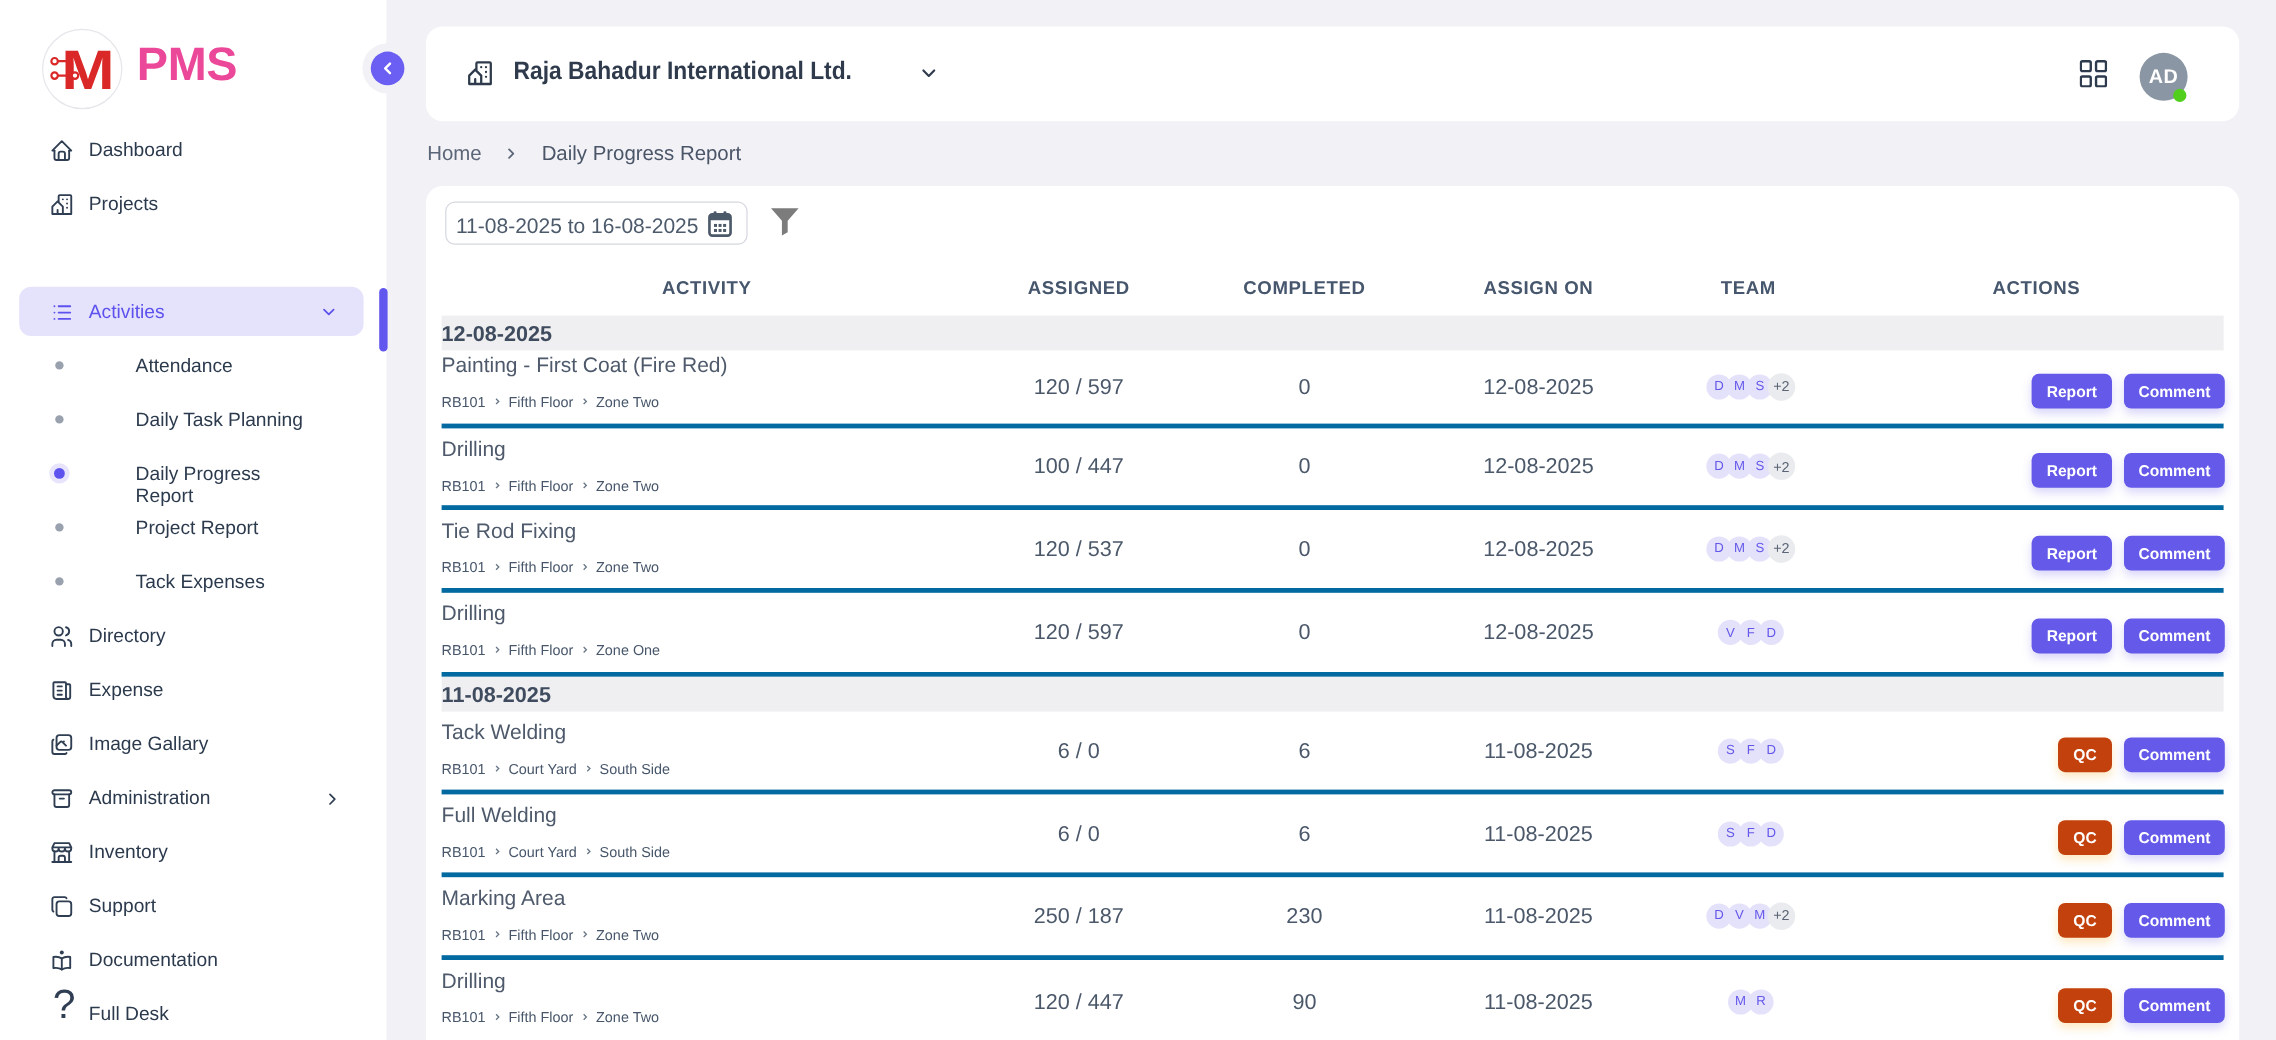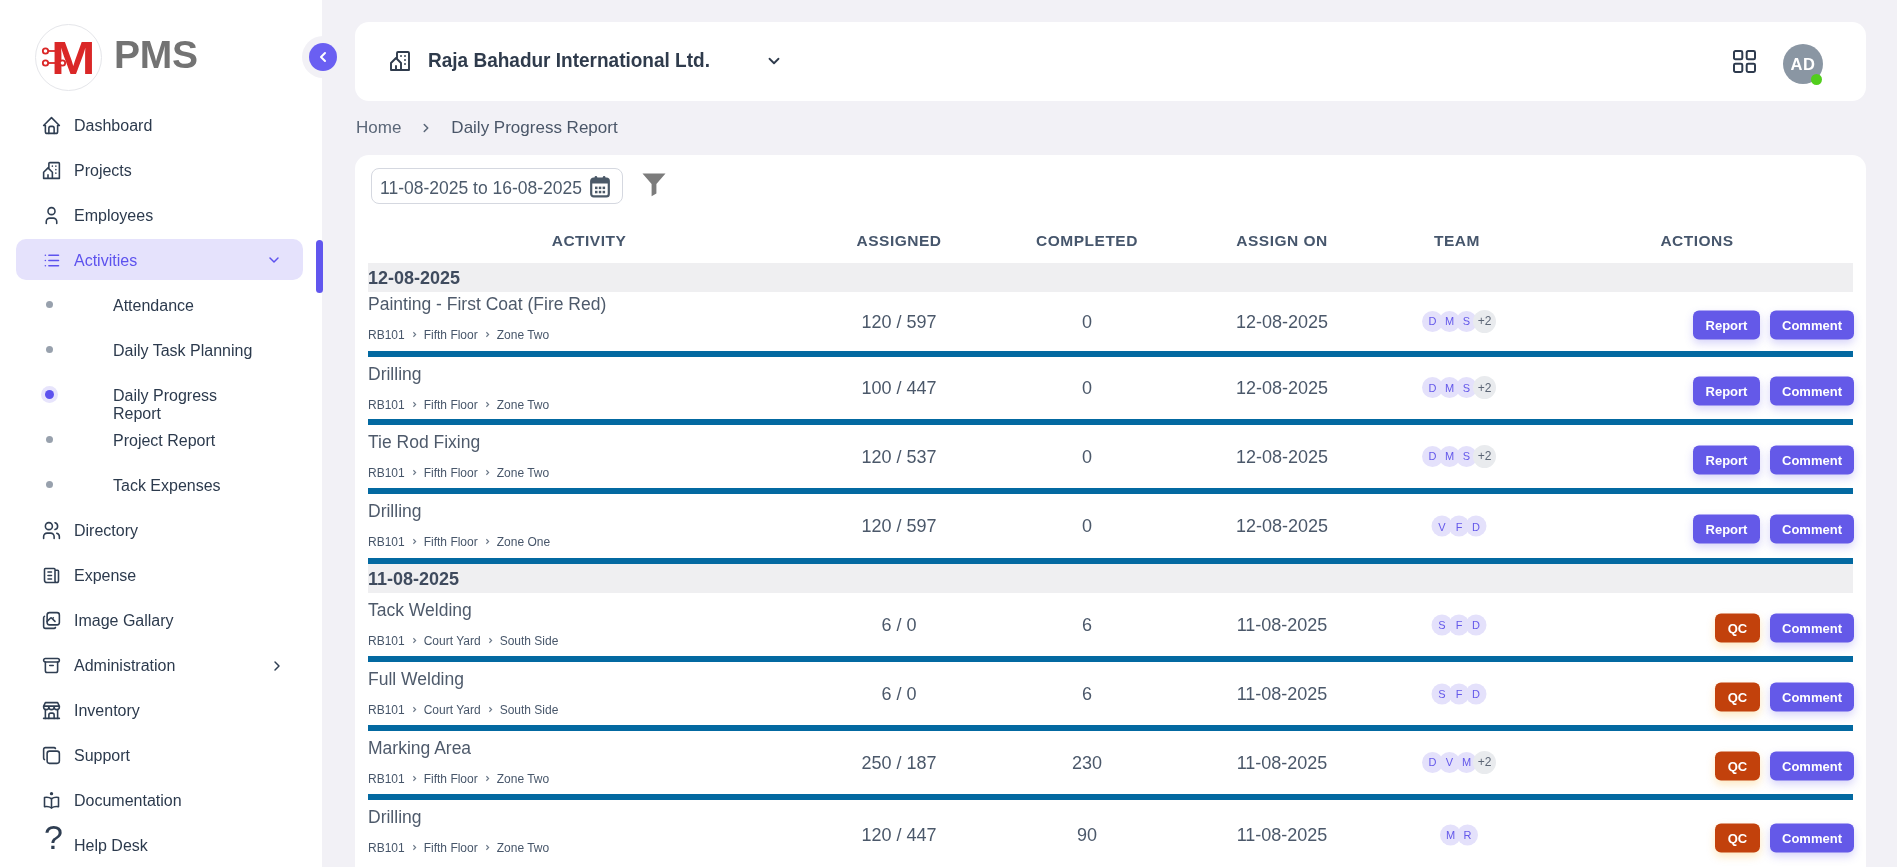--- a/index.html
+++ b/index.html
@@ -1,41 +1,41 @@
 <!DOCTYPE html>
 <html><head>
 <meta charset="utf-8">
 <style>
 *{margin:0;padding:0;box-sizing:border-box}
 html,body{width:1897px;height:867px;overflow:hidden;background:#f2f1f6;font-family:"Liberation Sans",sans-serif;position:relative}
 
 .sidebar{position:absolute;left:0;top:0;width:322px;height:867px;background:#fff}
 .logoc{position:absolute;left:35px;top:24px;width:67px;height:67px;border-radius:50%;border:1px solid #e5e6ea;background:#fff}
-.pms{position:absolute;left:114px;top:33px;font-size:39px;font-weight:700;color:#737373;letter-spacing:-.3px}
+.pms{position:absolute;left:114px;top:33px;font-size:39px;font-weight:700;color:#ec4899;letter-spacing:-.3px}
 .nav-item{position:absolute;left:0;width:259px;height:45px}
 .nav-item .ic{position:absolute;left:41px;top:13px;width:21px;height:21px;color:#2f3e52}
 .nav-item .lb{position:absolute;left:74px;top:15px;font-size:16px;color:#2c3a4d;font-weight:500}
 .sub-item .dot{position:absolute;left:46px;top:19px;width:7px;height:7px;border-radius:50%;background:#98a1ad}
 .sub-item .lb{left:113px}
 .actpill{position:absolute;left:16px;top:239px;width:287px;height:41px;border-radius:10px;background:#e5e2fc}
 .actbar{position:absolute;left:316px;top:240px;width:7px;height:53px;border-radius:4px;background:#6156ee}
 .collapse-btn{position:absolute;left:309px;top:43px;width:28px;height:28px;border-radius:50%;background:#6a5ff2;box-shadow:0 0 0 7px #f2f1f6}
 
 .topcard{position:absolute;left:355px;top:22px;width:1511px;height:79px;background:#fff;border-radius:14px}
 .breadcrumb{position:absolute;left:356px;top:118px;font-size:17px;color:#5b6778}
 
 .maincard{position:absolute;left:355px;top:155px;width:1511px;height:760px;background:#fff;border-radius:14px}
 .dateinput{position:absolute;left:16px;top:13px;width:252px;height:36px;border:1px solid #d5d8e0;border-radius:8px;background:#fff}
 .dateinput span{position:absolute;left:8px;top:9px;font-size:17.5px;letter-spacing:0;color:#4c5a6b}
 
 .thead{position:absolute;top:77px;left:0;width:1511px;height:20px;font-size:15.5px;font-weight:700;color:#46566c;letter-spacing:.5px}
 .th{position:absolute;top:0;transform:translateX(-50%);white-space:nowrap}
 .grouprow{position:absolute;left:13px;width:1485px;height:29px;background:#efeff1}
 .grouprow span{position:absolute;left:0px;top:5px;font-size:18px;font-weight:700;color:#3f4b5e}
-.row{position:absolute;left:13px;width:1485px;border-bottom:6px solid #0369a1}
+.row{position:absolute;left:13px;width:1485px;border-bottom:4px solid #0369a1}
 .row .title{position:absolute;left:0px;top:7px;font-size:17.5px;color:#4e5a6b}
 .row .bc{position:absolute;left:0px;top:41px;font-size:12px;color:#47566a}
 .bc .sep{margin:0 5px;vertical-align:0px}
 .cellc{position:absolute;transform:translate(-50%,-50%);font-size:18px;color:#4b586a;white-space:nowrap}
 .team{position:absolute;left:1089px;top:50%;transform:translate(-50%,-50%);display:flex}
 .btn{top:calc(50% + 3px)}
 .av{width:21px;height:21px;border-radius:50%;background:#e4e1fb;color:#6458ea;font-size:11px;font-weight:500;display:flex;align-items:center;justify-content:center;margin-right:-4px}
 .av.plus{background:#e9ebee;color:#5b6575;font-size:12px;width:23px;height:23px;margin-top:-1px}
 .btn{position:absolute;transform:translateY(-50%);height:29px;border-radius:6px;background:#6459e8;color:#fff;font-size:13px;font-weight:700;display:flex;align-items:center;justify-content:center;box-shadow:0 4px 8px rgba(100,89,232,.25)}
 .btn.qc{background:#c2410c;width:45px;left:1347px;box-shadow:0 4px 8px rgba(249,164,8,.25)}
@@ -69,27 +69,20 @@
   <div class="nav-item" style="top:147px">
       <span class="ic"><svg width="21" height="21" viewBox="0 0 24 24" fill="none" stroke="#2f3e52" stroke-width="1.8" stroke-linecap="round" stroke-linejoin="round">
           <path d="M8 9l5 5v7h-5v-4m0 4h-5v-7l5 -5m1 1v-6a1 1 0 0 1 1 -1h10a1 1 0 0 1 1 1v17h-8"></path>
           <path d="M13 7l0 .01"></path>
           <path d="M17 7l0 .01"></path>
           <path d="M17 11l0 .01"></path>
           <path d="M17 15l0 .01"></path>
         </svg></span>
       <span class="lb">Projects</span>
     </div>
-  <div class="nav-item" style="top:192px">
-      <span class="ic"><svg width="21" height="21" viewBox="0 0 24 24" fill="none" stroke="#2f3e52" stroke-width="1.8" stroke-linecap="round" stroke-linejoin="round">
-          <path d="M8 7a4 4 0 1 0 8 0a4 4 0 1 0 -8 0"></path>
-          <path d="M6 21v-2a4 4 0 0 1 4 -4h4a4 4 0 0 1 4 4v2"></path>
-        </svg></span>
-      <span class="lb">Employees</span>
-    </div>
   <div class="actpill"></div>
   <div class="actbar"></div>
   <div class="nav-item" style="top:237px">
       <span class="ic"><svg width="21" height="21" viewBox="0 0 24 24" fill="none" stroke="#5d52ee" stroke-width="1.8" stroke-linecap="round" stroke-linejoin="round">
           <path d="M9 6l11 0"></path>
           <path d="M9 12l11 0"></path>
           <path d="M9 18l11 0"></path>
           <path d="M5 6l0 .01"></path>
           <path d="M5 12l0 .01"></path>
           <path d="M5 18l0 .01"></path>
@@ -177,21 +170,21 @@
   <div class="nav-item" style="top:777px">
       <span class="ic"><svg width="21" height="21" viewBox="0 0 24 24" fill="none" stroke="#2f3e52" stroke-width="1.8" stroke-linecap="round" stroke-linejoin="round">
           <circle cx="12" cy="4.2" r="1.9" fill="#2f3e52" stroke="none"></circle>
           <path d="M12 20.5c-2 -1.4 -5 -1.9 -8 -1.4v-10.5c3 -.5 6 0 8 1.4c2 -1.4 5 -1.9 8 -1.4v10.5c-3 -.5 -6 0 -8 1.4z"></path>
           <path d="M12 10v10.5"></path>
         </svg></span>
       <span class="lb">Documentation</span>
     </div>
   <div class="nav-item" style="top:822px">
       <span class="ic" style="font-size:34px;color:#2f3e52;left:44px;top:-4px;font-weight:400">?</span>
-      <span class="lb">Help Desk</span>
+      <span class="lb">Full Desk</span>
     </div>
 </div>
 <div class="collapse-btn">
     <svg style="position:absolute;left:6px;top:6px" width="16" height="16" viewBox="0 0 24 24" fill="none" stroke="#fff" stroke-width="3" stroke-linecap="round" stroke-linejoin="round">
       <path d="M15 6l-6 6l6 6"></path>
     </svg>
   </div>
 <div class="topcard">
   <svg style="position:absolute;left:33px;top:27px" width="24" height="24" viewBox="0 0 24 24" fill="none" stroke="#2f3b4c" stroke-width="1.9" stroke-linecap="round" stroke-linejoin="round">
       <path d="M8 9l5 5v7h-5v-4m0 4h-5v-7l5 -5m1 1v-6a1 1 0 0 1 1 -1h10a1 1 0 0 1 1 1v17h-8"></path>

